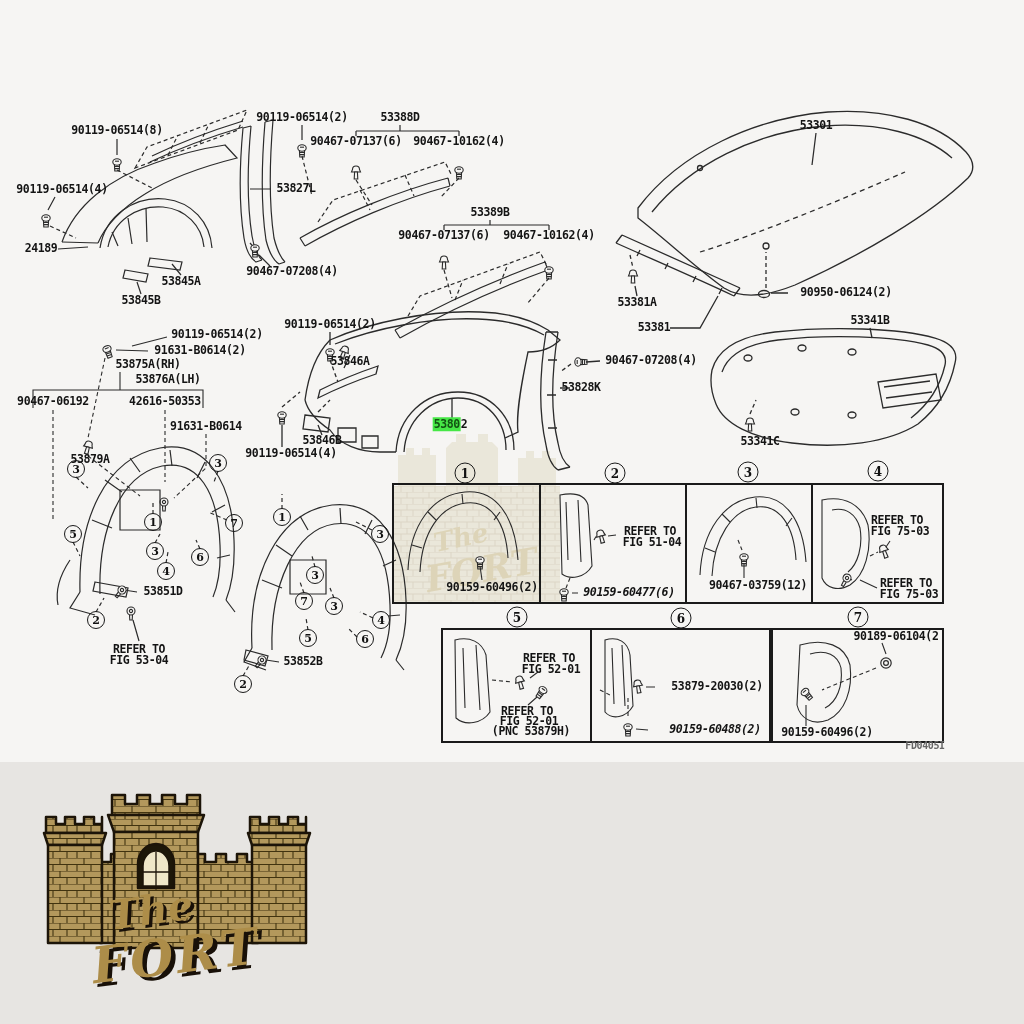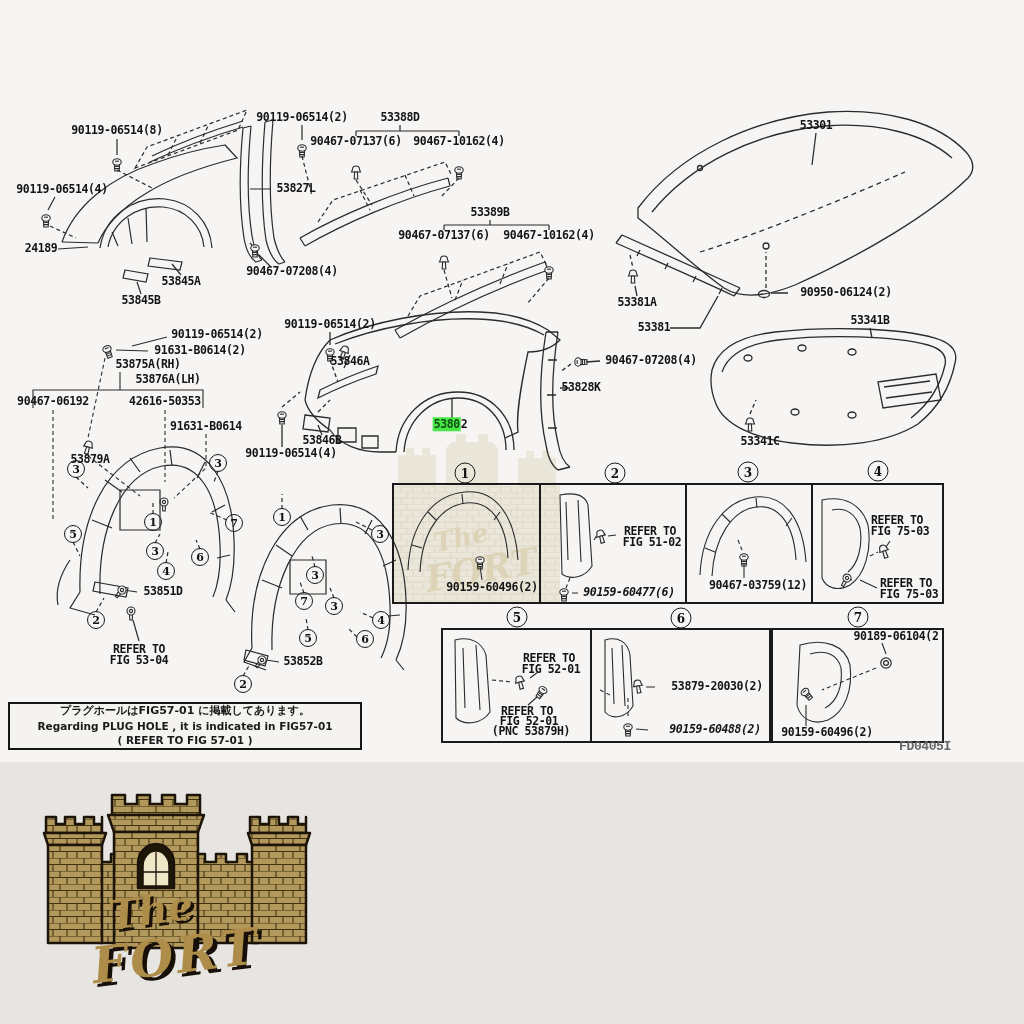--- a/index.html
+++ b/index.html
@@ -3,21 +3,21 @@
 <meta charset="utf-8">
 <style>
   html,body{margin:0;padding:0;}
   .stage{position:relative;width:1024px;height:1024px;background:#f6f5f3;overflow:hidden;
          font-family:"DejaVu Sans Mono", monospace;}
   .bottom-bg{position:absolute;left:0;top:762px;width:1024px;height:262px;background:#e7e5e2;}
   svg.art{position:absolute;left:0;top:0;}
   .layer{position:absolute;left:0;top:0;width:100%;height:100%;}
   .plabel{position:absolute;transform:translate(-50%,-50%);font:bold 11.5px "DejaVu Sans Mono",monospace;
           color:#141414;letter-spacing:-0.4px;white-space:nowrap;line-height:1;}
-  .plabel.small{font-size:13px;color:#666;font-weight:bold;font-family:Liberation Mono, monospace;}
+  .plabel.small{font-size:10px;color:#666;font-weight:bold;}
   .plabel .hl{background:#46e746;color:#135313;padding:0 1px;}
   .callout{position:absolute;transform:translate(-50%,-50%);width:16px;height:16px;border:1.6px solid #1a1a1a;
            border-radius:50%;font:bold 11px "DejaVu Serif",serif;color:#111;display:flex;
            align-items:center;justify-content:center;background:transparent;line-height:1;}
   .callout.hdr{width:19px;height:19px;font-size:12px;}
   .note-box{position:absolute;left:8px;top:702px;width:350px;height:44px;border:2.5px solid #161616;
             background:#f4f3f0;display:flex;flex-direction:column;justify-content:center;align-items:center;}
   .note-box div{font:bold 10.5px "DejaVu Sans",sans-serif;color:#1a1a1a;line-height:1.35;white-space:nowrap;}
   .note-box .jp{font-size:11px;}
   .footer-code{position:absolute;transform:translate(-50%,-50%);}
@@ -316,21 +316,21 @@
       <span class="plabel" style="left: 53px; top: 402px;">90467-06192</span>
       <span class="plabel" style="left: 165px; top: 402px;">42616-50353</span>
       <span class="plabel" style="left: 90px; top: 420px; margin-top: 40px;">53879A</span>
       <span class="plabel" style="left: 206px; top: 427px;">91631-B0614</span>
       <span class="plabel" style="left: 163px; top: 592px;">53851D</span>
       <span class="plabel" style="left: 139px; top: 650px;">REFER TO</span>
       <span class="plabel" style="left: 139px; top: 661px;">FIG 53-04</span>
       <span class="plabel" style="left: 303px; top: 662px;">53852B</span>
       <span class="plabel" style="left: 492px; top: 588px;">90159-60496(2)</span>
       <span class="plabel" style="left: 650px; top: 532px;">REFER TO</span>
-      <span class="plabel" style="left: 652px; top: 543px;">FIG 51-02</span>
+      <span class="plabel" style="left: 652px; top: 543px;">FIG 51-04</span>
       <span class="plabel" style="left: 629px; top: 593px; font-style: italic;">90159-60477(6)</span>
       <span class="plabel" style="left: 758px; top: 586px;">90467-03759(12)</span>
       <span class="plabel" style="left: 897px; top: 521px;">REFER TO</span>
       <span class="plabel" style="left: 900px; top: 532px;">FIG 75-03</span>
       <span class="plabel" style="left: 906px; top: 584px;">REFER TO</span>
       <span class="plabel" style="left: 909px; top: 595px;">FIG 75-03</span>
       <span class="plabel" style="left: 549px; top: 659px;">REFER TO</span>
       <span class="plabel" style="left: 551px; top: 670px;">FIG 52-01</span>
       <span class="plabel" style="left: 527px; top: 712px;">REFER TO</span>
       <span class="plabel" style="left: 529px; top: 722px;">FIG 52-01</span>
@@ -363,25 +363,20 @@
       <span class="callout hdr" style="left: 615px; top: 473px;">2</span>
       <span class="callout hdr" style="left: 748px; top: 472px;">3</span>
       <span class="callout hdr" style="left: 878px; top: 471px;">4</span>
       <span class="callout hdr" style="left: 517px; top: 617px;">5</span>
       <span class="callout hdr" style="left: 681px; top: 618px;">6</span>
       <span class="callout hdr" style="left: 858px; top: 617px;">7</span>
     </div>
 
   <span class="plabel small footer-code" style="left:925px;top:746px">FD0405I</span>
 
-  <div class="note-box">
-    <div class="jp">プラグホールはFIG57-01 に掲載してあります。</div>
-    <div>Regarding PLUG HOLE , it is indicated in FIG57-01</div>
-    <div>(  REFER TO FIG 57-01 )</div>
-  </div>
 
   <svg class="art" width="1024" height="1024" viewBox="0 0 1024 1024">
     <g stroke="#1c1408" stroke-width="2.5" stroke-linejoin="round">
 
       <path d="M100,943 V862 h11 v-8 h10 v8 h11 v-8 h10 v8 h11 v-8 h10 v8 h11 v-8 h10 v8 h11 v-8 h10 v8 h11 v-8 h10 v8 h11 v-8 h10 v8 h11 V943 Z" fill="url(#brick)"></path>
 
       <path d="M46,833 V817 h10 v7 h9 v-7 h10 v7 h9 v-7 h10 v7 h8 v-7 h0 v16 Z" fill="url(#brick)"></path>
       <path d="M44,833 H106 L102,845 H48 Z" fill="url(#brick)"></path>
       <rect x="48" y="845" width="54" height="98" fill="url(#brick)"></rect>
 

